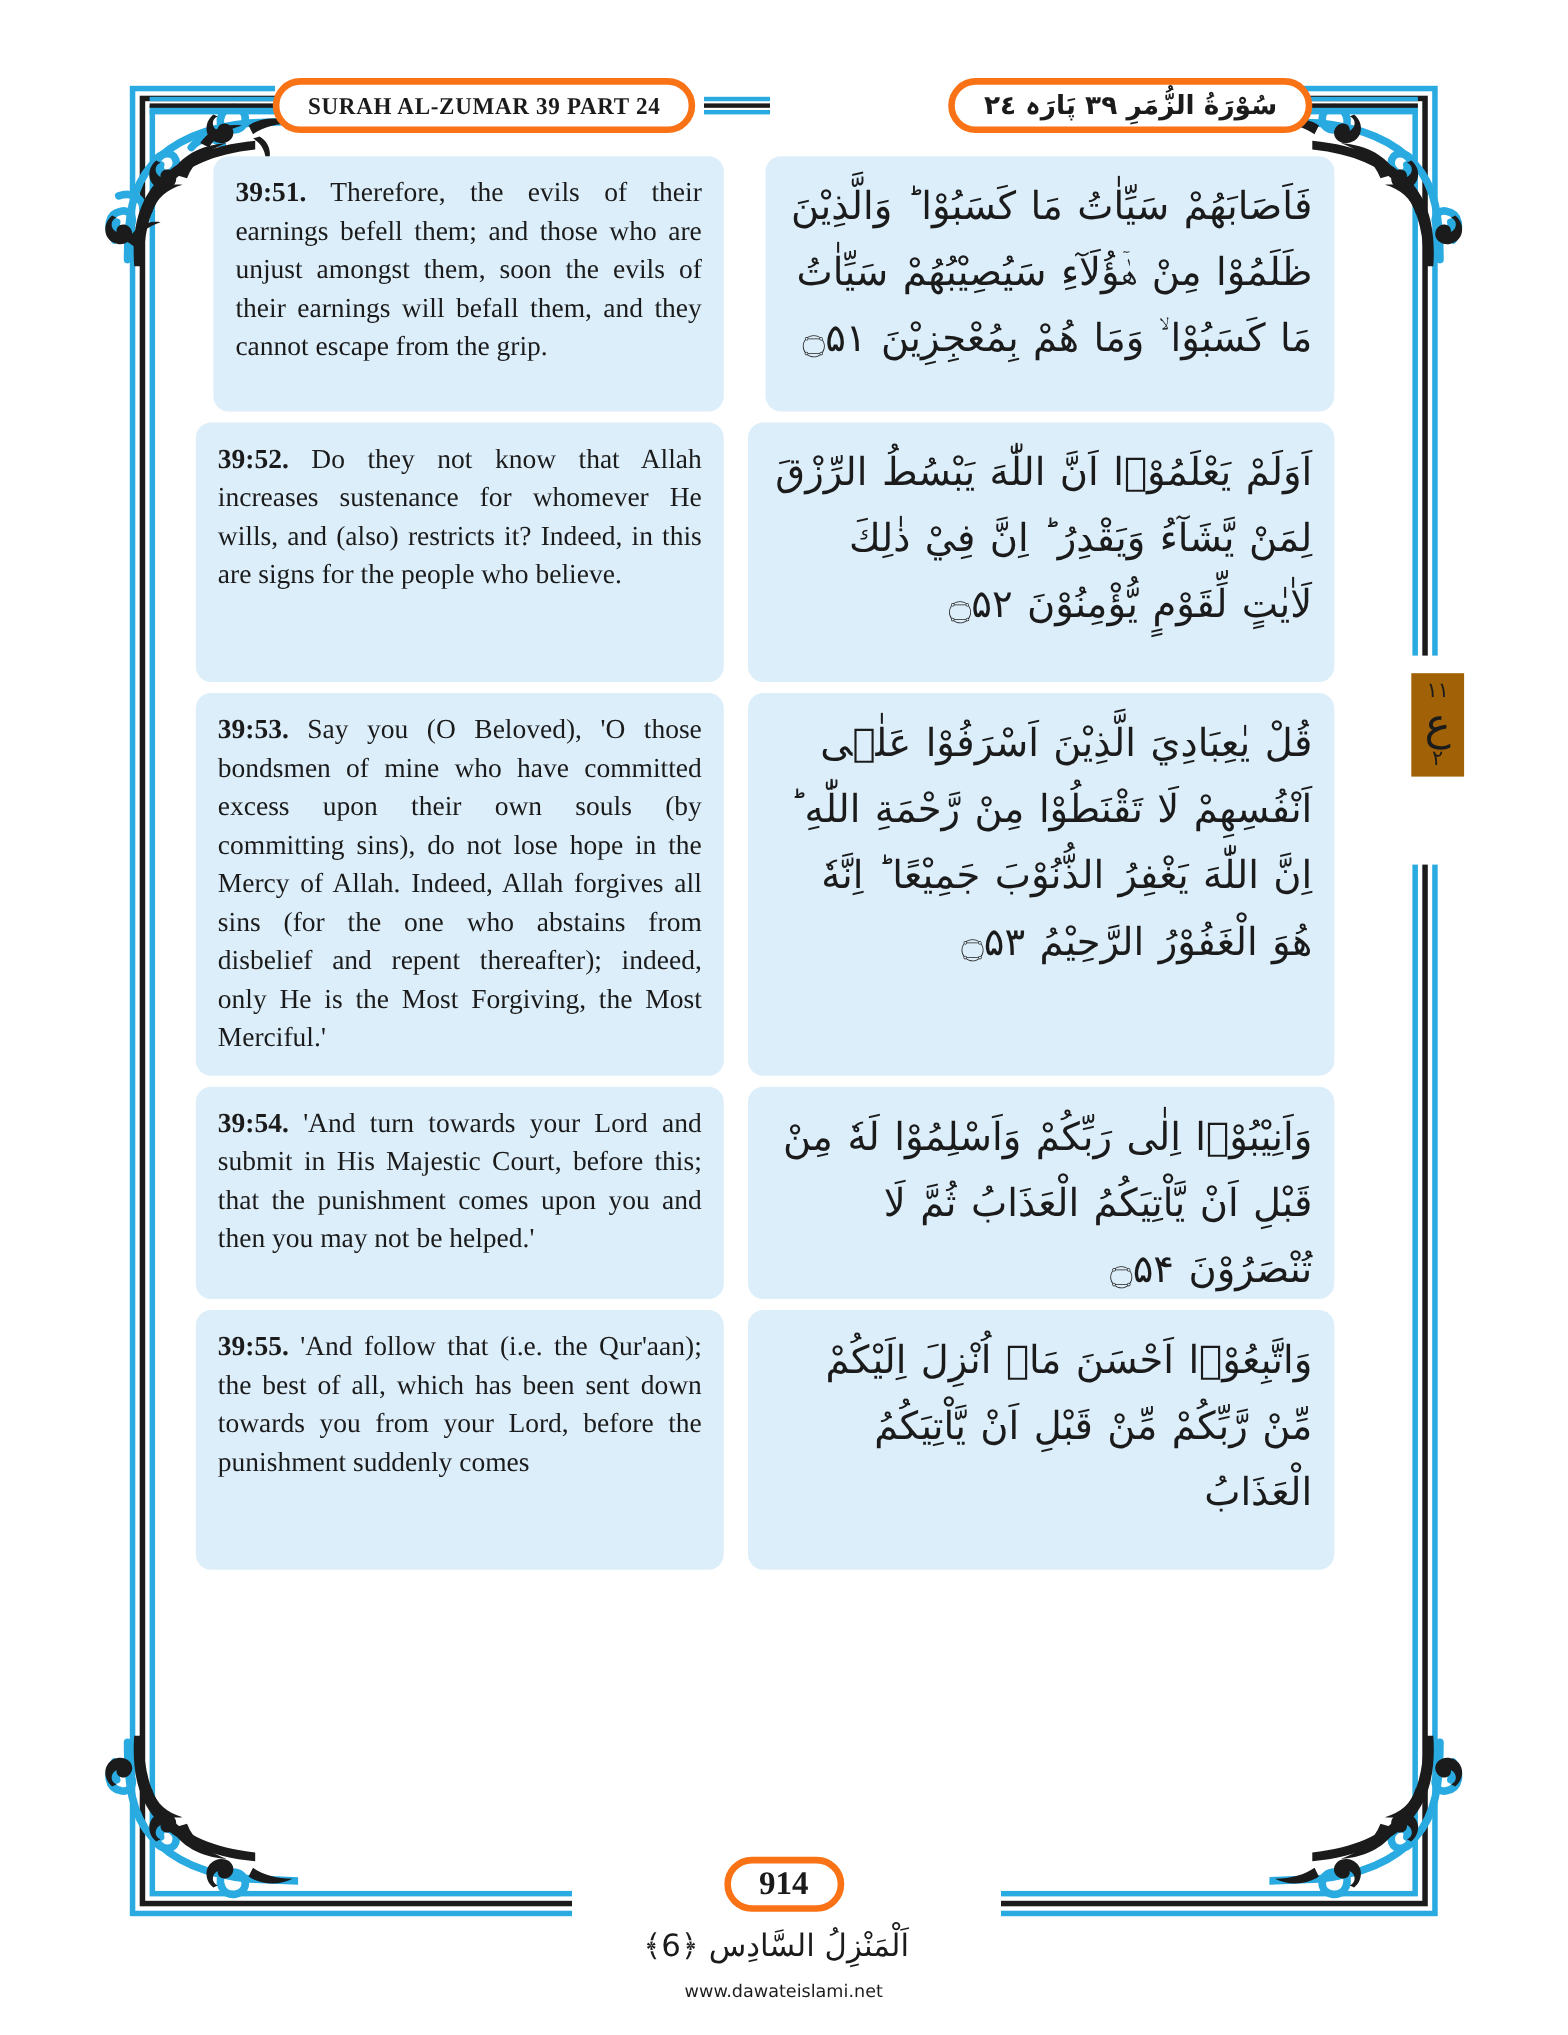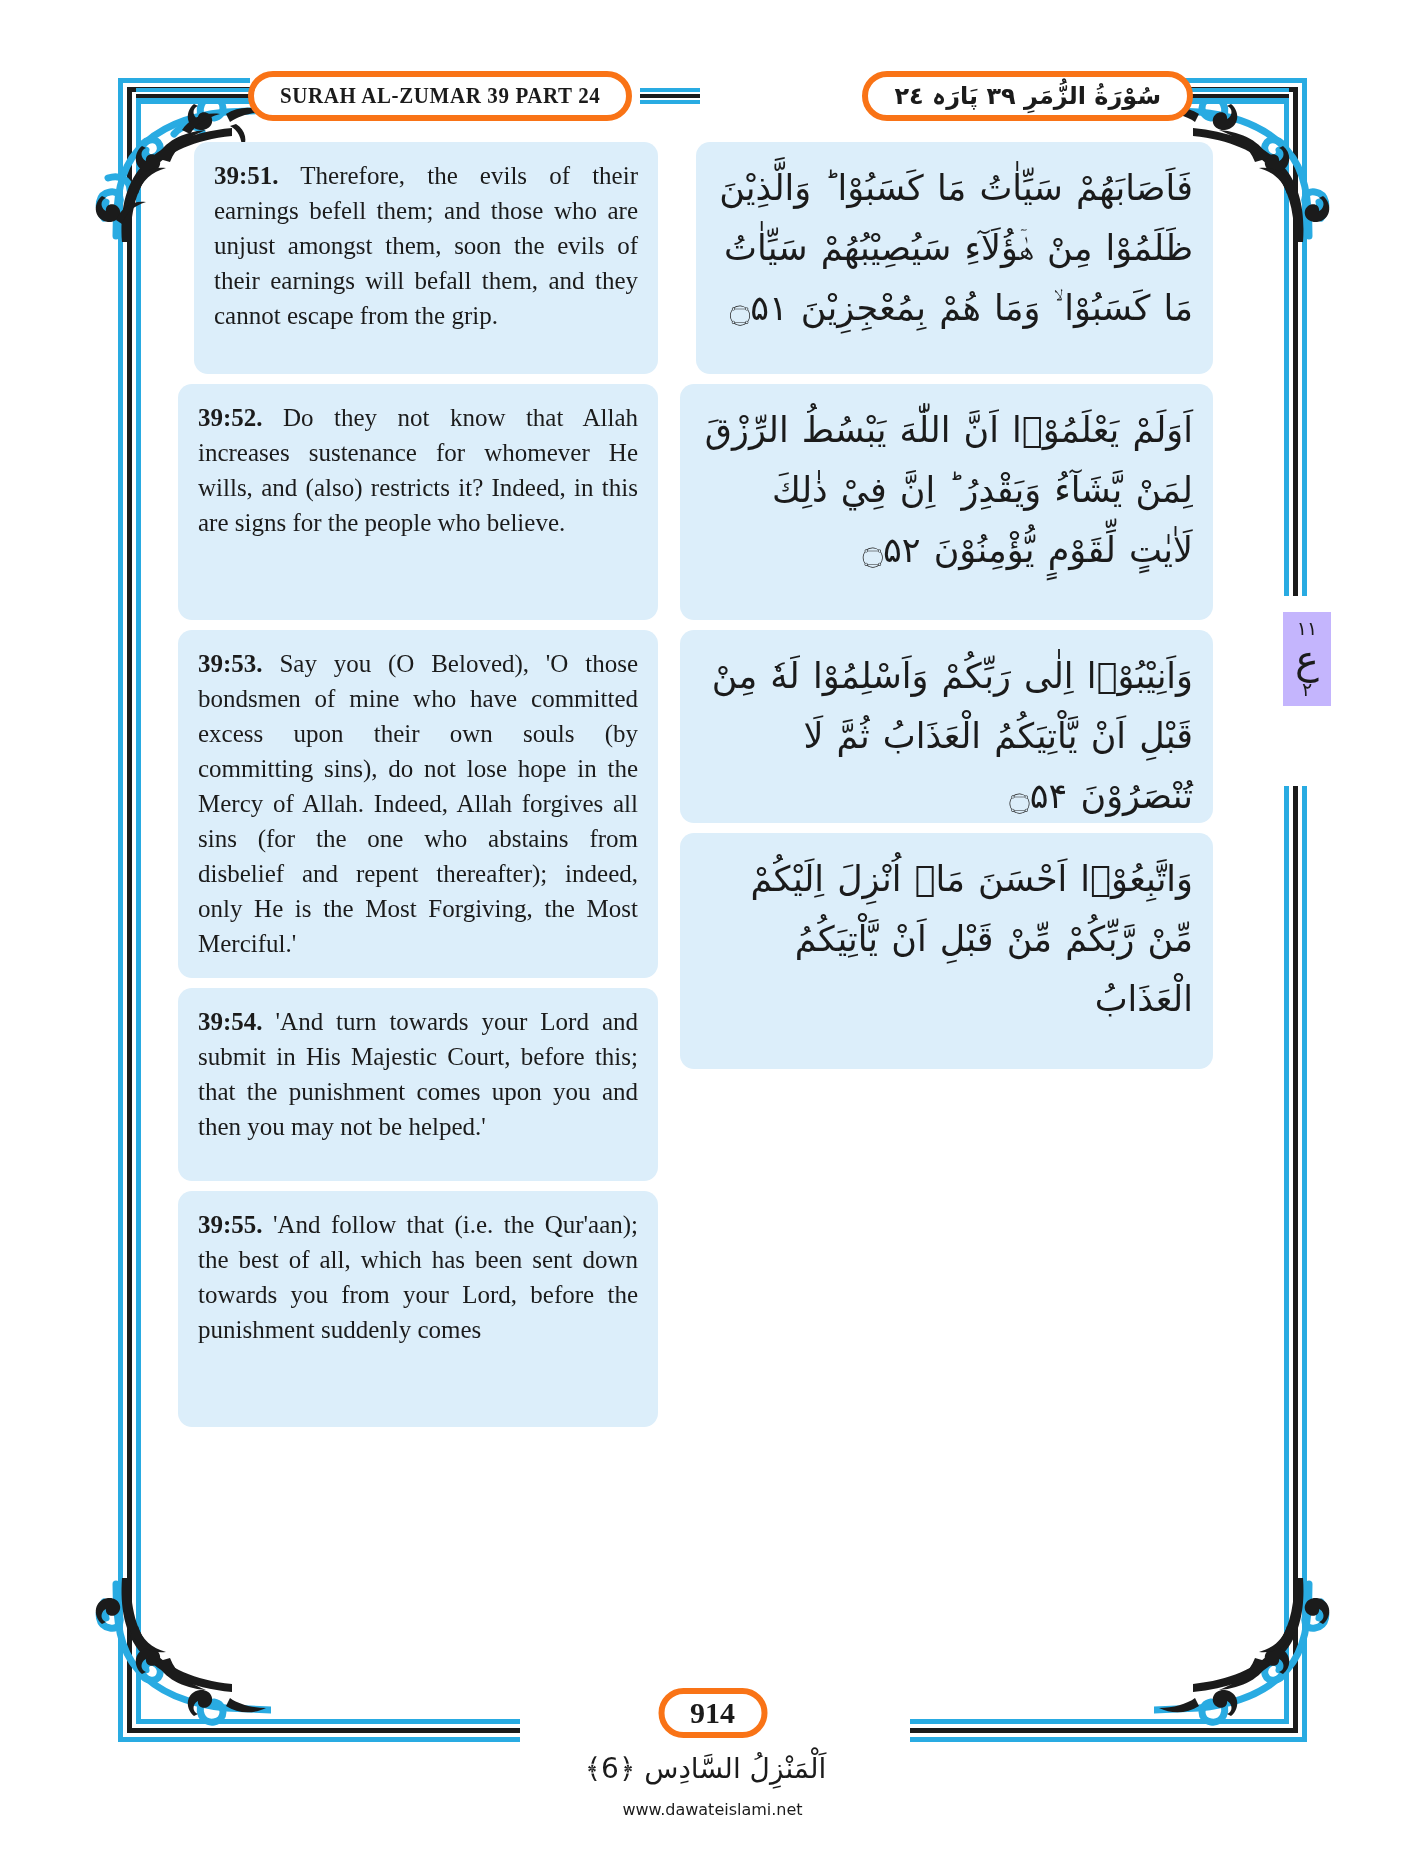--- a/index.html
+++ b/index.html
@@ -183,21 +183,21 @@
   .h5 { height: 236px; }
 
   
   .ruku {
     position: absolute;
     right: 94px;
     top: 612px;
     width: 48px;
     text-align: center;
     z-index: 7;
-    background: #c4b5fd;
+    background: #a16207;
     padding: 6px 0;
   }
   .ruku .num-top,
   .ruku .num-bot {
     font-family: "DejaVu Sans", sans-serif;
     font-size: 19px;
     color: #1b1b1b;
     line-height: 1.1;
   }
   .ruku .ain {
@@ -412,20 +412,23 @@
     <div class="col ar">
 
       <div class="verse-box h1">
         <div class="ar-text">فَاَصَابَهُمْ سَيِّاٰتُ مَا كَسَبُوْا ؕ وَالَّذِيْنَ ظَلَمُوْا مِنْ هٰۤؤُلَآءِ سَيُصِيْبُهُمْ سَيِّاٰتُ مَا كَسَبُوْا ۙ وَمَا هُمْ بِمُعْجِزِيْنَ ۝۵۱</div>
       </div>
 
       <div class="verse-box h2">
         <div class="ar-text">اَوَلَمْ يَعْلَمُوْۤا اَنَّ اللّٰهَ يَبْسُطُ الرِّزْقَ لِمَنْ يَّشَآءُ وَيَقْدِرُ ؕ اِنَّ فِيْ ذٰلِكَ لَاٰيٰتٍ لِّقَوْمٍ يُّؤْمِنُوْنَ ۝۵۲</div>
       </div>
 
+      <div class="verse-box h3">
+        <div class="ar-text">قُلْ يٰعِبَادِيَ الَّذِيْنَ اَسْرَفُوْا عَلٰۤى اَنْفُسِهِمْ لَا تَقْنَطُوْا مِنْ رَّحْمَةِ اللّٰهِ ؕ اِنَّ اللّٰهَ يَغْفِرُ الذُّنُوْبَ جَمِيْعًا ؕ اِنَّهٗ هُوَ الْغَفُوْرُ الرَّحِيْمُ ۝۵۳</div>
+      </div>
 
       <div class="verse-box h4">
         <div class="ar-text">وَاَنِيْبُوْۤا اِلٰى رَبِّكُمْ وَاَسْلِمُوْا لَهٗ مِنْ قَبْلِ اَنْ يَّاْتِيَكُمُ الْعَذَابُ ثُمَّ لَا تُنْصَرُوْنَ ۝۵۴</div>
       </div>
 
       <div class="verse-box h5">
         <div class="ar-text">وَاتَّبِعُوْۤا اَحْسَنَ مَاۤ اُنْزِلَ اِلَيْكُمْ مِّنْ رَّبِّكُمْ مِّنْ قَبْلِ اَنْ يَّاْتِيَكُمُ الْعَذَابُ</div>
       </div>
 
     </div>

